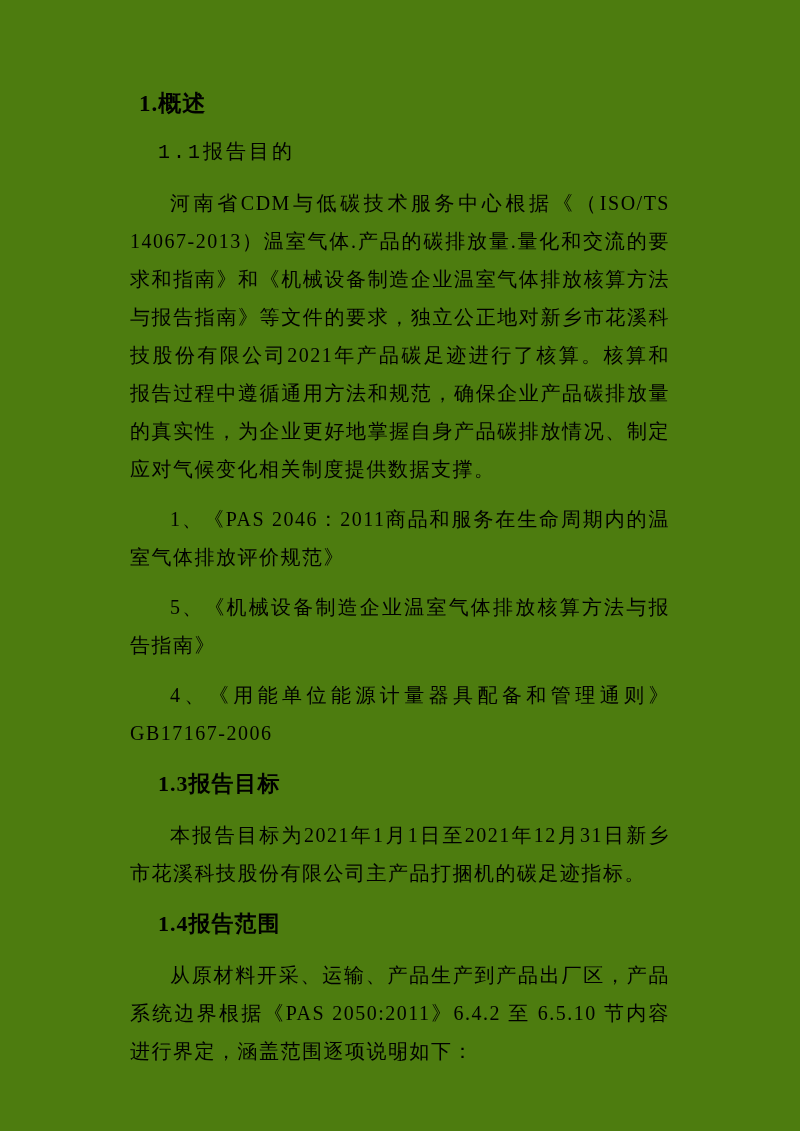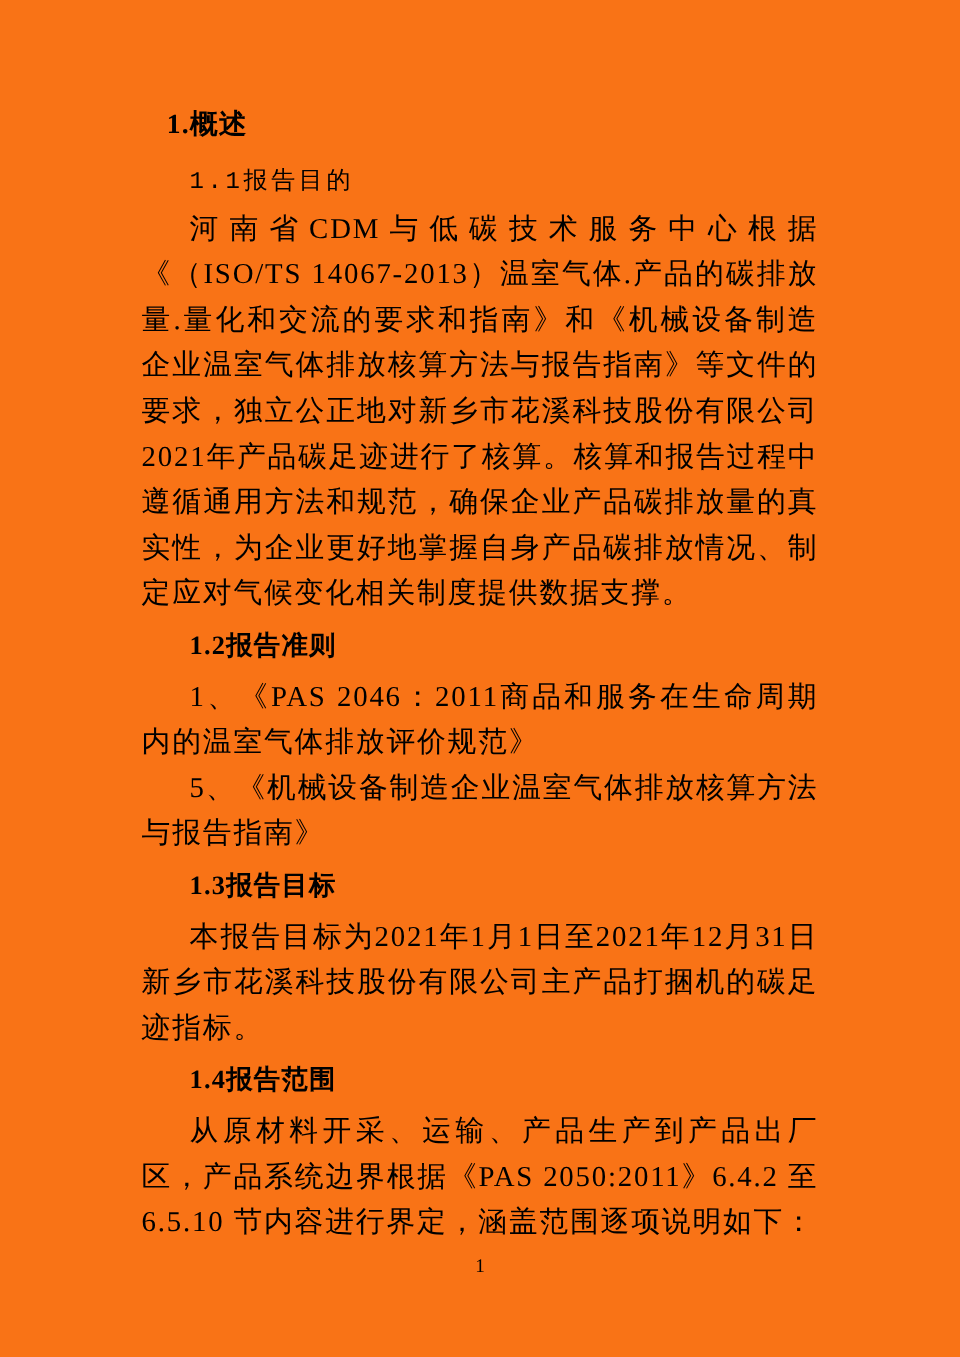--- a/index.html
+++ b/index.html
@@ -4,21 +4,21 @@
 <style>
   html, body {
     margin: 0;
     padding: 0;
     background: #ffffff;
   }
   .page {
     position: relative;
     width: 800px;
     height: 1131px;
-    background: #f97316;
+    background: #4d7c0f;
     color: #000000;
     font-family: "Liberation Serif", "DejaVu Serif", serif;
     overflow: hidden;
   }
   .content {
     position: absolute;
     left: 118px;
     top: 88px;
     width: 564px;
   }
@@ -38,23 +38,23 @@
   }
   .sub {
     font-size: 20px;
     line-height: 38px;
     margin: 0;
     text-indent: 40px;
     letter-spacing: 3px;
     font-family: Liberation Mono, monospace;
   }
   .body {
-    font-size: 24px;
+    font-size: 20px;
     line-height: 38px;
-    margin: 0;
+    margin: 12px;
     text-indent: 40px;
     text-align: justify;
     letter-spacing: 1.5px;
   }
   .page-number {
     position: absolute;
     bottom: 66px;
     left: 0;
     width: 100%;
     text-align: center;
@@ -66,27 +66,27 @@
 <body>
 
 <div class="page">
   <div class="content">
     <div class="h1">1.概述</div>
 
     <p class="sub">1.1报告目的</p>
 
     <p class="body">河南省CDM与低碳技术服务中心根据《（ISO/TS 14067-2013）温室气体.产品的碳排放量.量化和交流的要求和指南》和《机械设备制造企业温室气体排放核算方法与报告指南》等文件的要求，独立公正地对新乡市花溪科技股份有限公司2021年产品碳足迹进行了核算。核算和报告过程中遵循通用方法和规范，确保企业产品碳排放量的真实性，为企业更好地掌握自身产品碳排放情况、制定应对气候变化相关制度提供数据支撑。</p>
 
-    <div class="h2">1.2报告准则</div>
 
     <p class="body">1、《PAS 2046：2011商品和服务在生命周期内的温室气体排放评价规范》</p>
 
 
     <p class="body">5、《机械设备制造企业温室气体排放核算方法与报告指南》</p>
 
+    <p class="body">4、《用能单位能源计量器具配备和管理通则》GB17167-2006</p>
 
     <div class="h2">1.3报告目标</div>
 
     <p class="body">本报告目标为2021年1月1日至2021年12月31日新乡市花溪科技股份有限公司主产品打捆机的碳足迹指标。</p>
 
     <div class="h2">1.4报告范围</div>
 
     <p class="body">从原材料开采、运输、产品生产到产品出厂区，产品系统边界根据《PAS 2050:2011》6.4.2 至 6.5.10 节内容进行界定，涵盖范围逐项说明如下：</p>
 
   </div>

